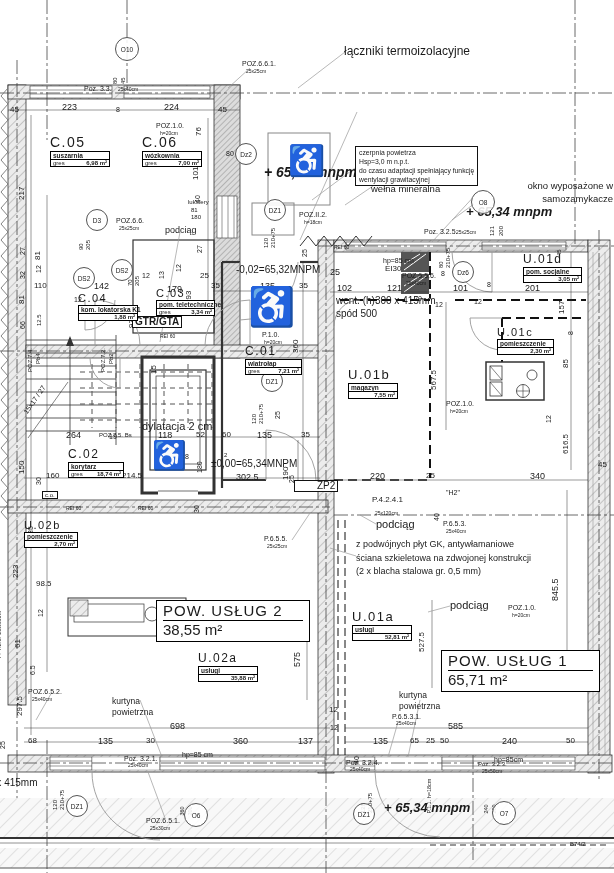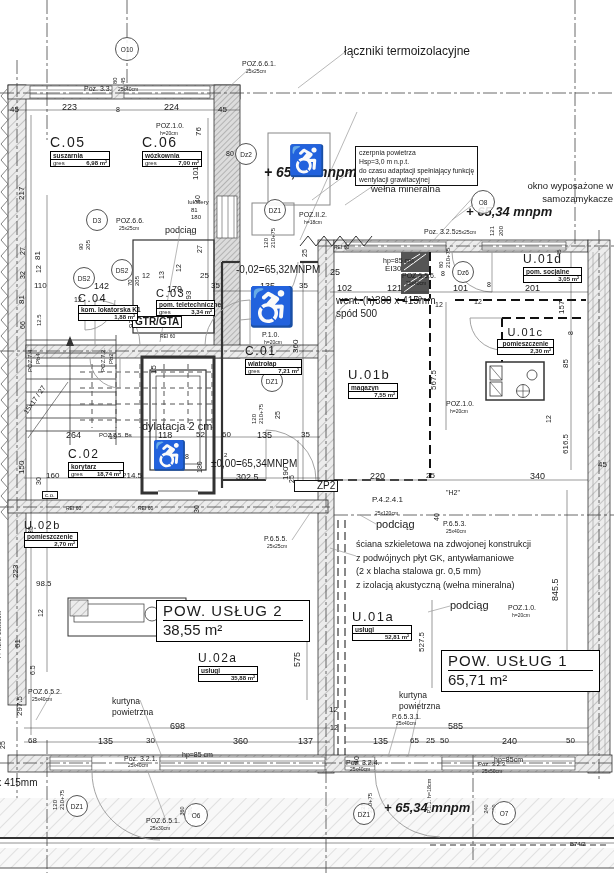--- a/index.html
+++ b/index.html
@@ -562,21 +562,21 @@
     <div class="room" style="left: 348px; top: 351px; margin-top: 16px;">
       <div class="rid" style="font-size: 13px;">U.01b</div>
       <div class="rbox" style="width: 48px;">
         <div class="rname">magazyn</div>
         <div class="rrow">
           <div class="rfin"></div>
           <div class="rarea">7,55 m²</div>
         </div>
       </div>
     </div>
-    <div class="room" style="left: 497px; top: 326px; text-align: center;">
+    <div class="room" style="left: 497px; top: 326px;">
       <div class="rid" style="font-size: 11px;">U.01c</div>
       <div class="rbox" style="width: 55px;">
         <div class="rname">pomieszczenie</div>
         <div class="rrow">
           <div class="rfin"></div>
           <div class="rarea">2,30 m²</div>
         </div>
       </div>
     </div>
     <div class="room" style="left: 523px; top: 252px;">
@@ -607,24 +607,23 @@
       <div class="annline">wentylacji grawitacyjnej</div>
     </div>
     <div class="ann" style="left: 371px; top: 183px; font-size: 9.5px;">
       <div class="annline">wełna mineralna</div>
     </div>
     <div class="ann" style="left: 478px; top: 179px; font-size: 9.5px; line-height: 13px; text-align: right; width: 135px;">
       <div class="annline">okno wyposażone w</div>
       <div class="annline">samozamykacze</div>
     </div>
     <div class="ann" style="left: 356px; top: 538px; font-size: 9px; line-height: 13.5px;">
+      <div class="annline">z podwójnych płyt GK, antywłamaniowe</div>
       <div class="annline">ściana szkieletowa na zdwojonej konstrukcji</div>
-      <div class="annline">z podwójnych płyt GK, antywłamaniowe</div>
       <div class="annline">(2 x blacha stalowa gr. 0,5 mm)</div>
-      <div class="annline">z izolacją akustyczną (wełna mineralna)</div>
     </div>
     <div class="ann" style="left: 112px; top: 696px; font-size: 8.5px; line-height: 11px;">
       <div class="annline">kurtyna</div>
       <div class="annline">powietrzna</div>
     </div>
     <div class="ann" style="left: 399px; top: 690px; font-size: 8.5px; line-height: 11px;">
       <div class="annline">kurtyna</div>
       <div class="annline">powietrzna</div>
     </div>
     <div class="ann" style="left: 336px; top: 294px; font-size: 10px; line-height: 13px;">

